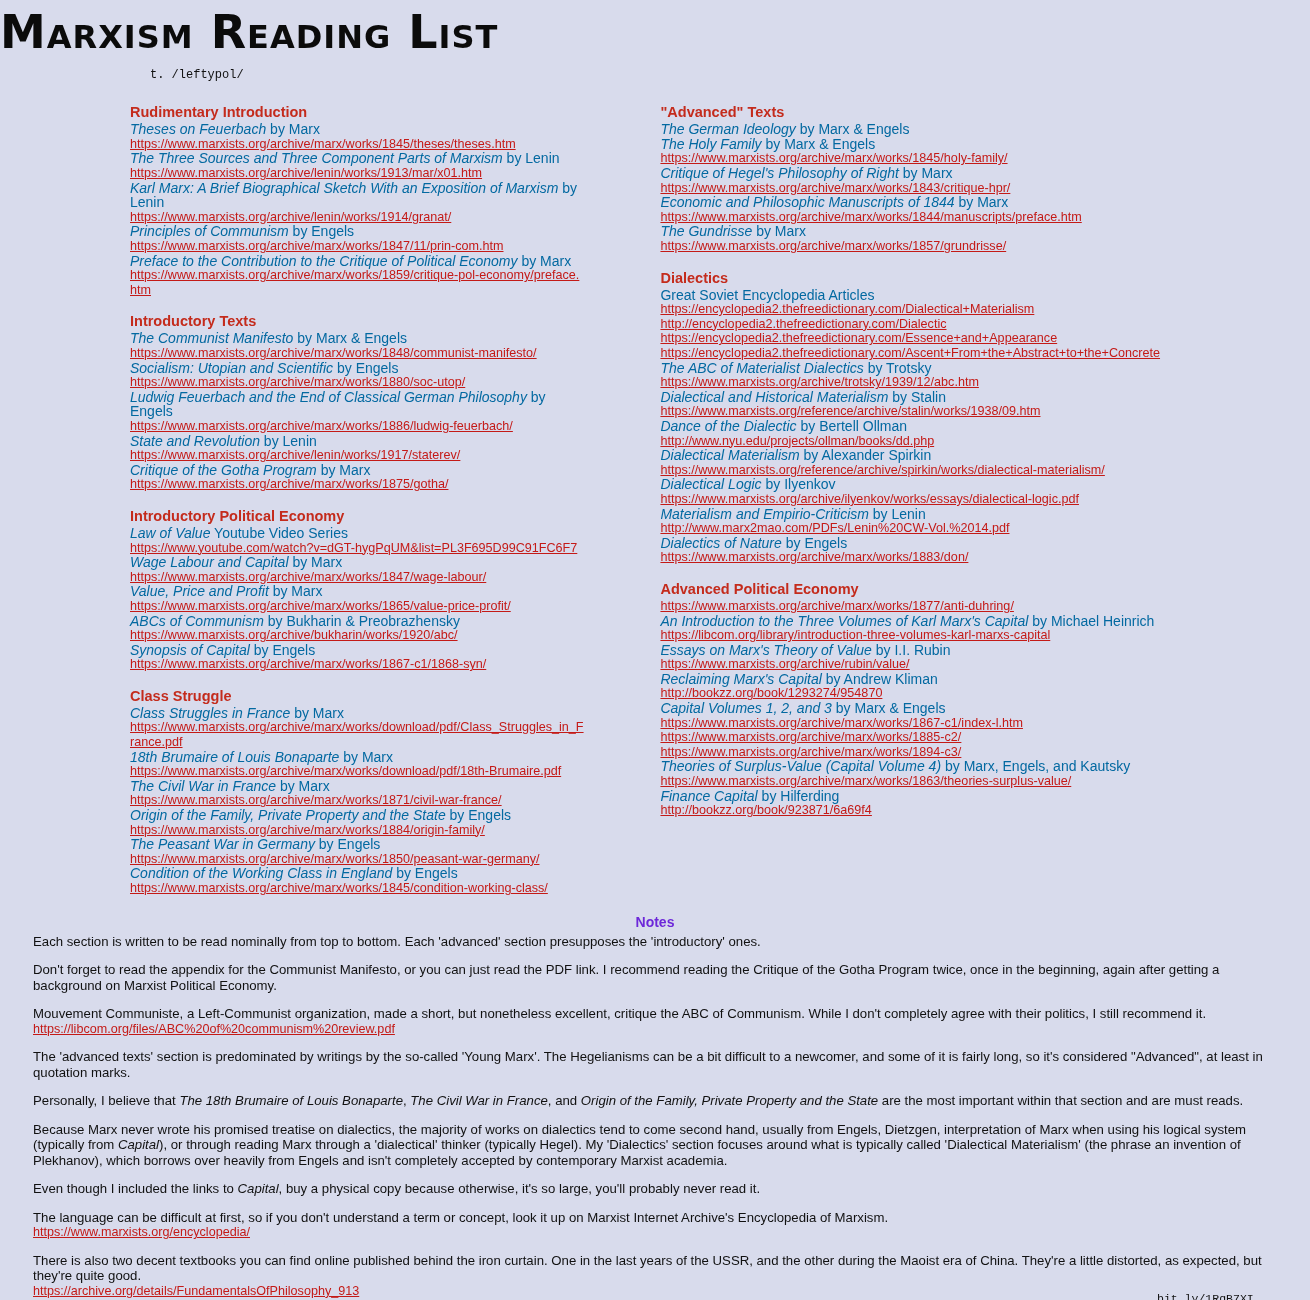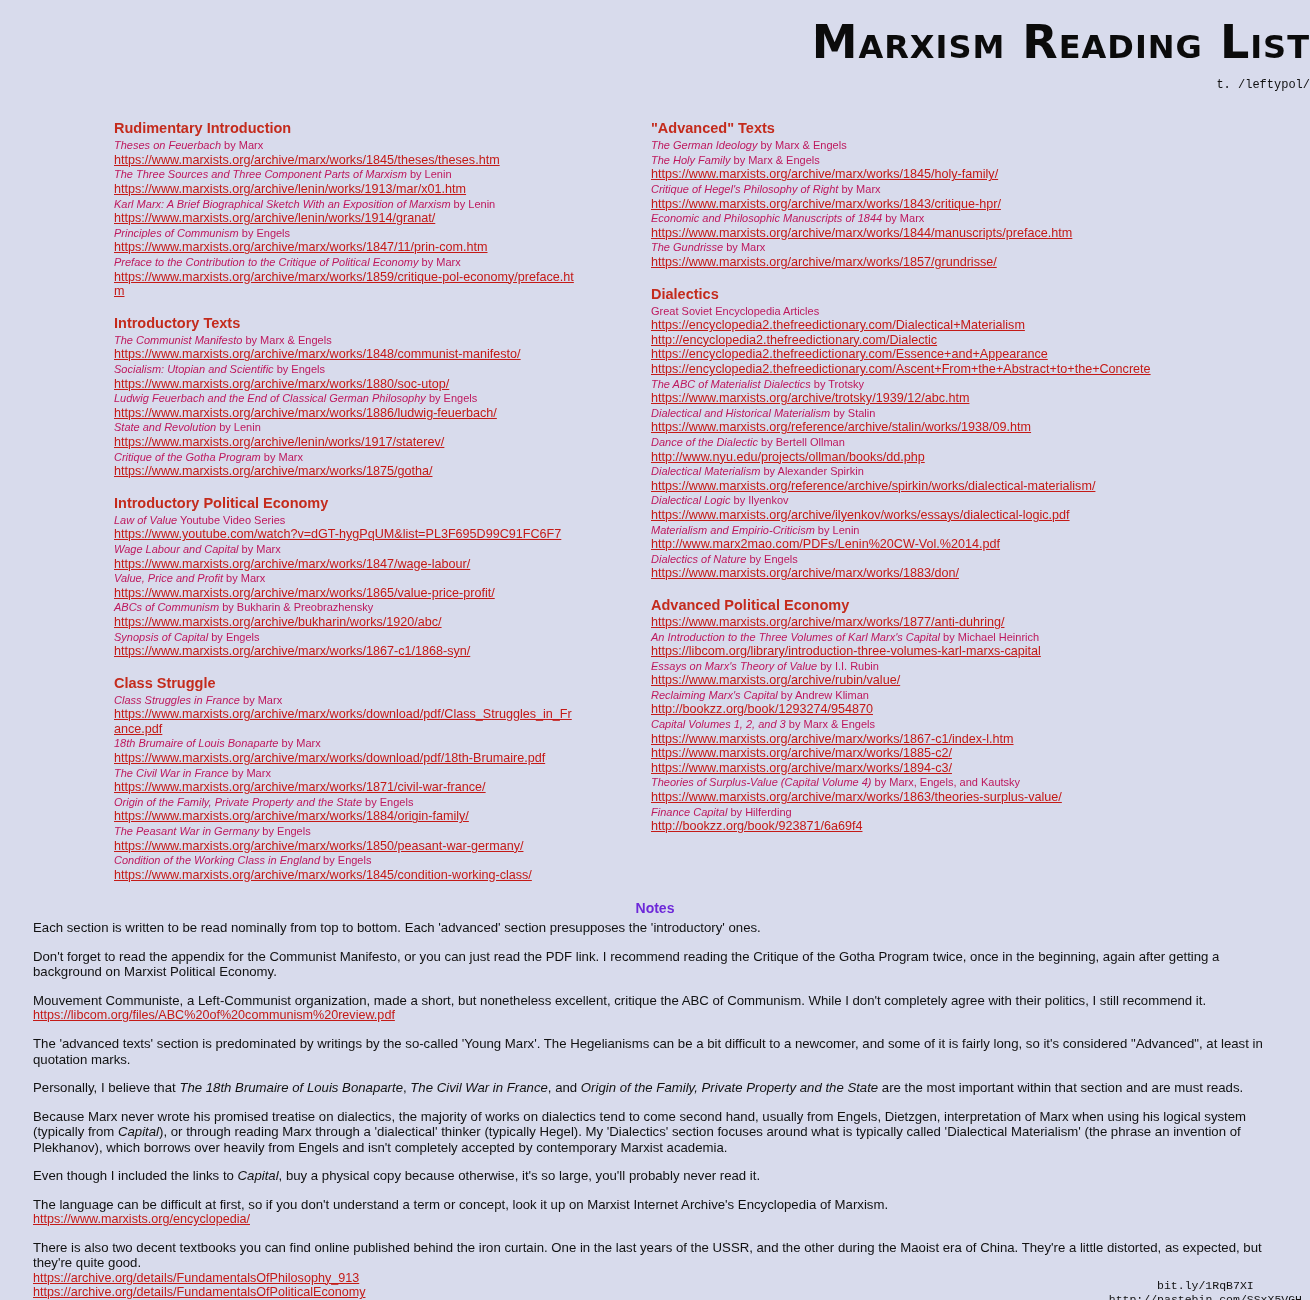--- a/index.html
+++ b/index.html
@@ -8,44 +8,44 @@
   }
   body {
     width: 1310px;
     min-height: 1300px;
     background: #d8dbec;
     font-family: "Liberation Sans", sans-serif;
     color: #1a1a1a;
     position: relative;
   }
   #title-block {
-    text-align: right;
-    padding-top: 18px;
+    text-align: left;
+    padding-top: 8px;
   }
   #main-title {
     font-family: "DejaVu Sans", sans-serif;
     font-weight: bold;
     font-size: 46px;
     letter-spacing: 1px;
     color: #0b0b0b;
     line-height: 1.05;
     font-variant: small-caps;
     text-transform: capitalize;
   }
   #subtitle {
     font-family: "Liberation Mono", monospace;
     font-size: 12px;
     color: #111;
     margin-top: 12px;
     margin-left: 150px;
   }
   #columns {
     display: flex;
-    margin-top: 28px;
-    padding: 0 0 0 0;
+    margin-top: 22px;
+    padding: 0 0 0 16px;
   }
   .col {
     box-sizing: border-box;
   }
   .col-left {
     width: 575px;
     padding-left: 114px;
   }
   .col-right {
     width: 735px;
@@ -56,23 +56,23 @@
     font-size: 14.5px;
     color: #c42b1c;
     margin-top: 16px;
     margin-bottom: 2px;
   }
   .col-left .section-head:first-child,
   .col-right .section-head:first-child {
     margin-top: 0;
   }
   .entry {
-    font-size: 11px;
+    font-size: 14px;
     line-height: 14.6px;
-    color: #be185d;
+    color: #0369a1;
   }
   .entry .t {
     font-style: italic;
   }
   .entry .t-plain {
     font-style: normal;
   }
   .entry .by {
     font-style: normal;
   }

